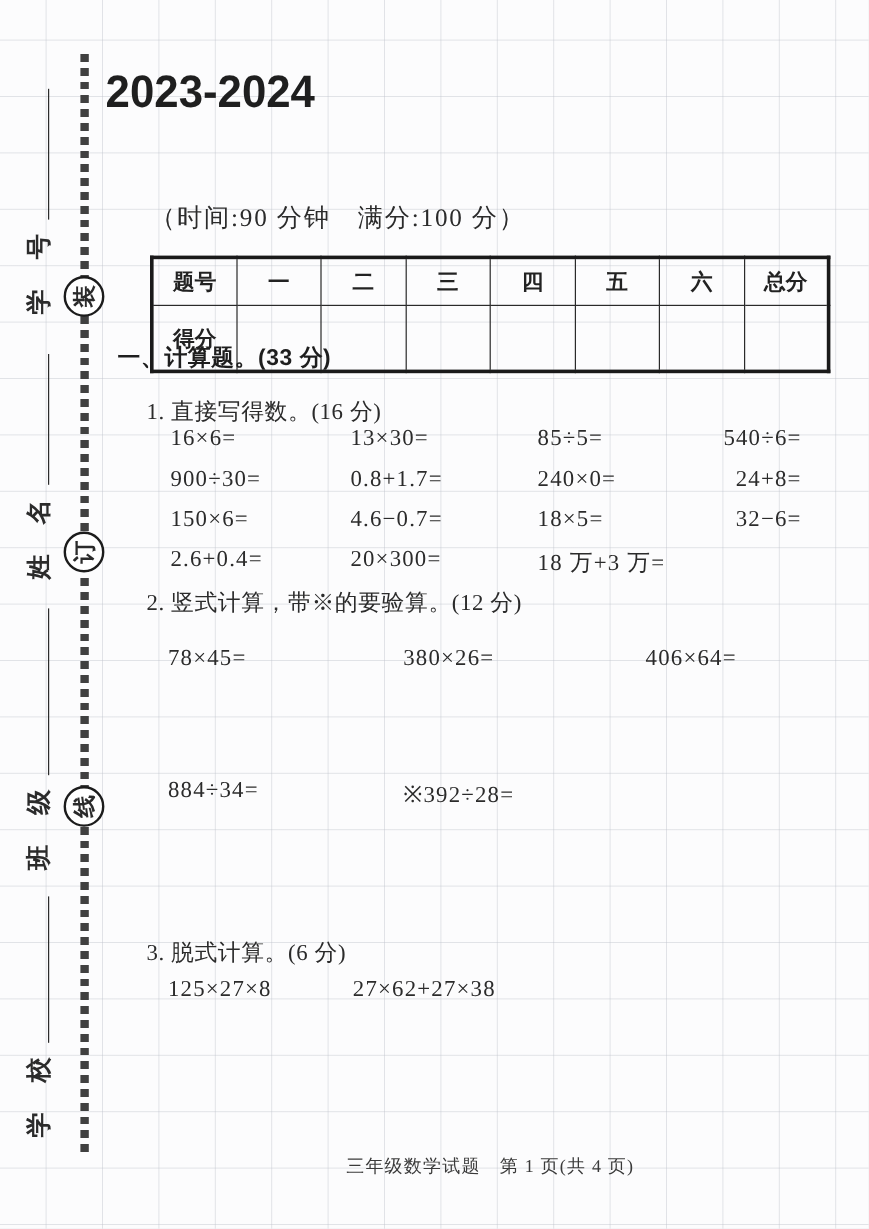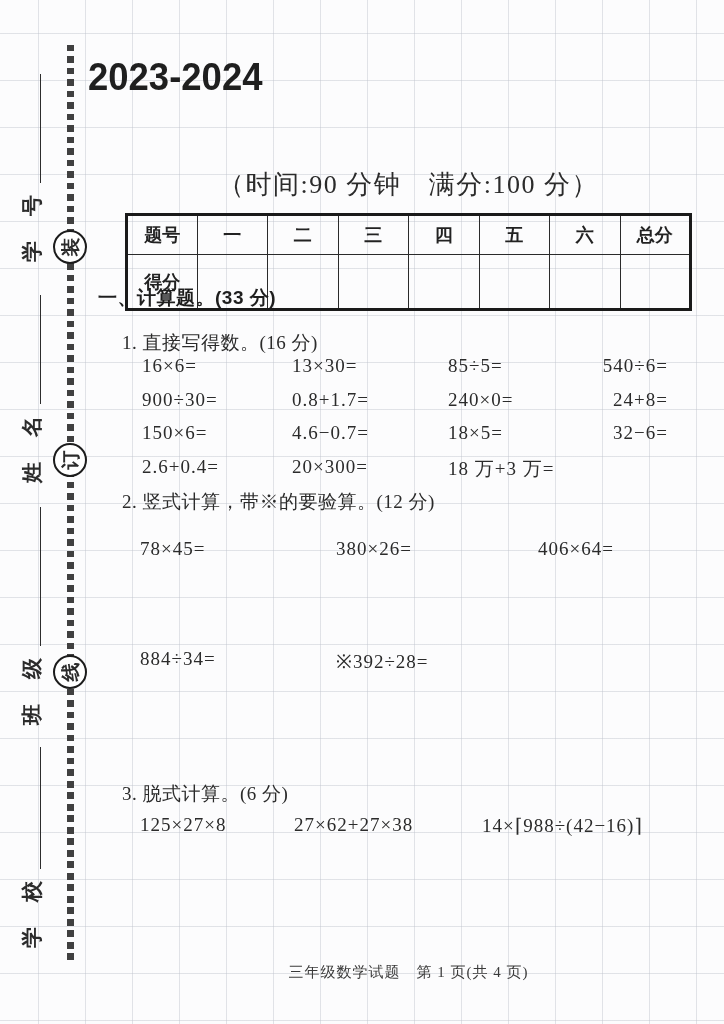--- a/index.html
+++ b/index.html
@@ -44,21 +44,21 @@
 
   
   .doc-title {
     position:absolute; left:88px; top:56px;
     font-family:"Liberation Sans","DejaVu Sans",sans-serif;
     font-weight:700; font-size:38px; letter-spacing:0px; color:#1f1f1f;
     transform:scaleX(0.96); transform-origin:0 0;
   }
   .exam-info {
     position:absolute; left:125px; top:167px; width:567px;
-    text-align:center; font-size:26px; letter-spacing:1.5px;
+    text-align:left; font-size:21px; letter-spacing:1.5px;
   }
 
   
   .score-table {
     position:absolute; left:125px; top:213px; width:567px; height:81px;
     border-collapse:collapse; table-layout:fixed;
     border:3px solid #1a1a1a;
     font-family:"Liberation Sans","DejaVu Sans",sans-serif;
   }
   .score-table td {
@@ -190,18 +190,17 @@
   </div>
   <div class="vert-row" style="top:648px;">
     <span>884÷34=</span>
     <span>※392÷28=</span>
   </div>
 
   <div class="sub-heading" style="top:781px;">3. 脱式计算。(6 分)</div>
   <div class="off-row" style="top:814px;">
     <span>125×27×8</span>
     <span>27×62+27×38</span>
-    <span>14×⌈988÷(42−16)⌉</span>
   </div>
 
   <div class="page-footer">三年级数学试题　第 1 页(共 4 页)</div>
 
 </div>
 
 </body></html>

